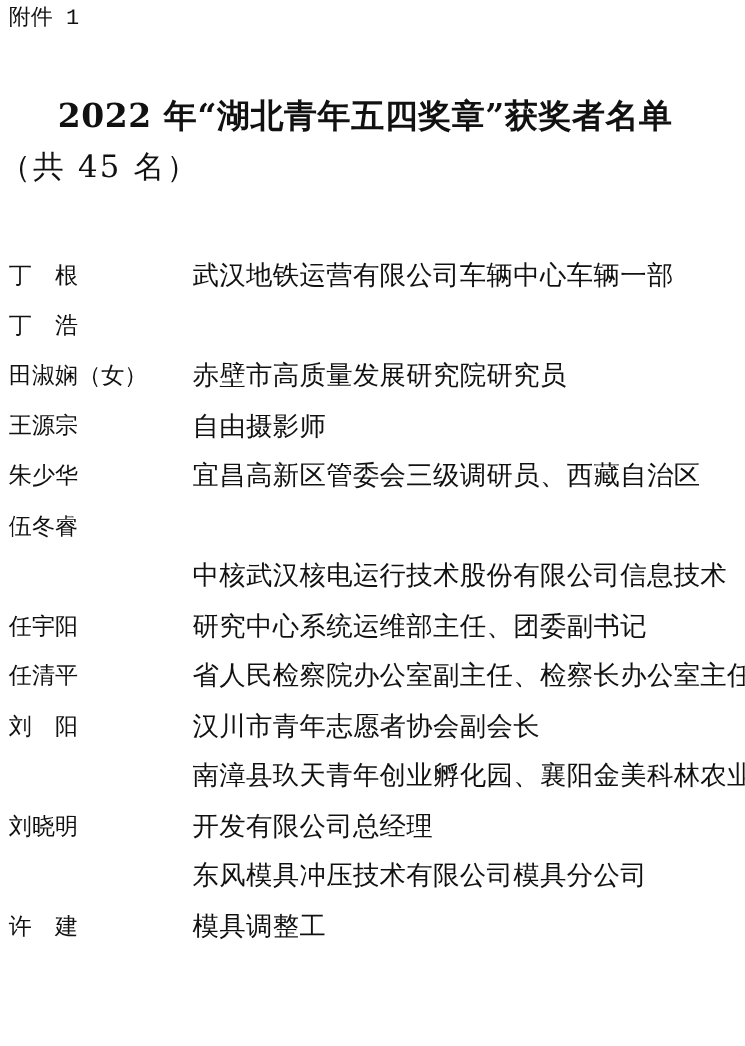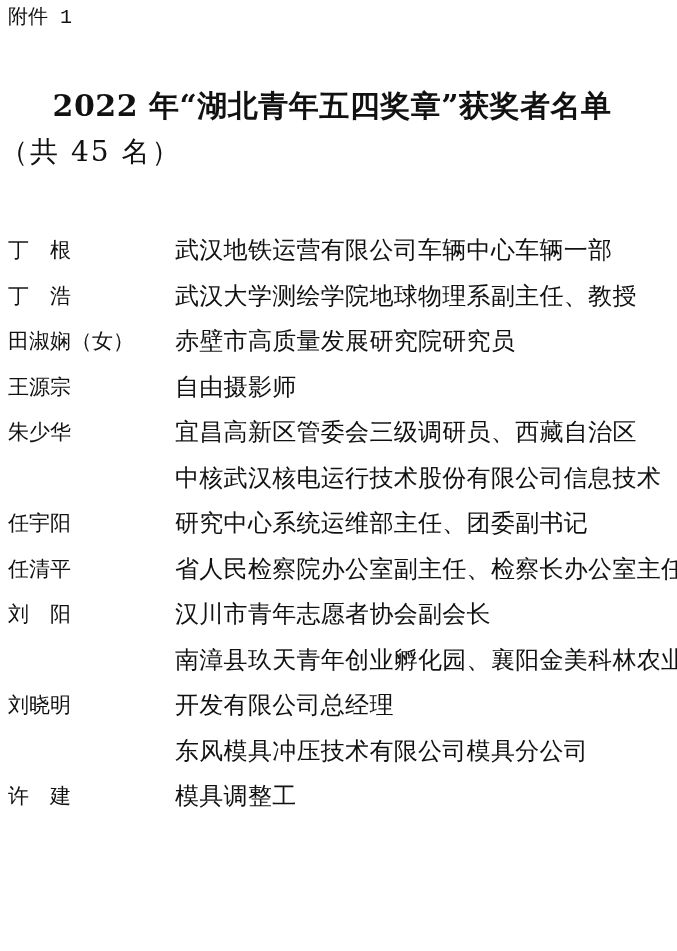--- a/index.html
+++ b/index.html
@@ -23,43 +23,41 @@
 
   <div class="list">
     <div class="entry">
       <div class="name">丁　根</div>
       <div class="desc">
         <span class="line">武汉地铁运营有限公司车辆中心车辆一部</span>
       </div>
     </div>
     <div class="entry">
       <div class="name">丁　浩</div>
-      <div class="desc">
-        <span class="line">武汉大学测绘学院地球物理系副主任、教授</span>
-      </div>
     </div>
     <div class="entry">
       <div class="name">田淑娴（女）</div>
       <div class="desc">
         <span class="line">赤壁市高质量发展研究院研究员</span>
       </div>
     </div>
     <div class="entry">
       <div class="name">王源宗</div>
       <div class="desc">
         <span class="line">自由摄影师</span>
       </div>
     </div>
     <div class="entry">
       <div class="name">朱少华</div>
       <div class="desc">
         <span class="line">宜昌高新区管委会三级调研员、西藏自治区</span>
       </div>
     </div>
     <div class="entry">
+      <div class="name">伍冬睿</div>
     </div>
     <div class="entry">
       <div class="name">任宇阳</div>
       <div class="desc">
         <span class="line">中核武汉核电运行技术股份有限公司信息技术</span>
         <span class="line">研究中心系统运维部主任、团委副书记</span>
       </div>
     </div>
     <div class="entry">
       <div class="name">任清平</div>

